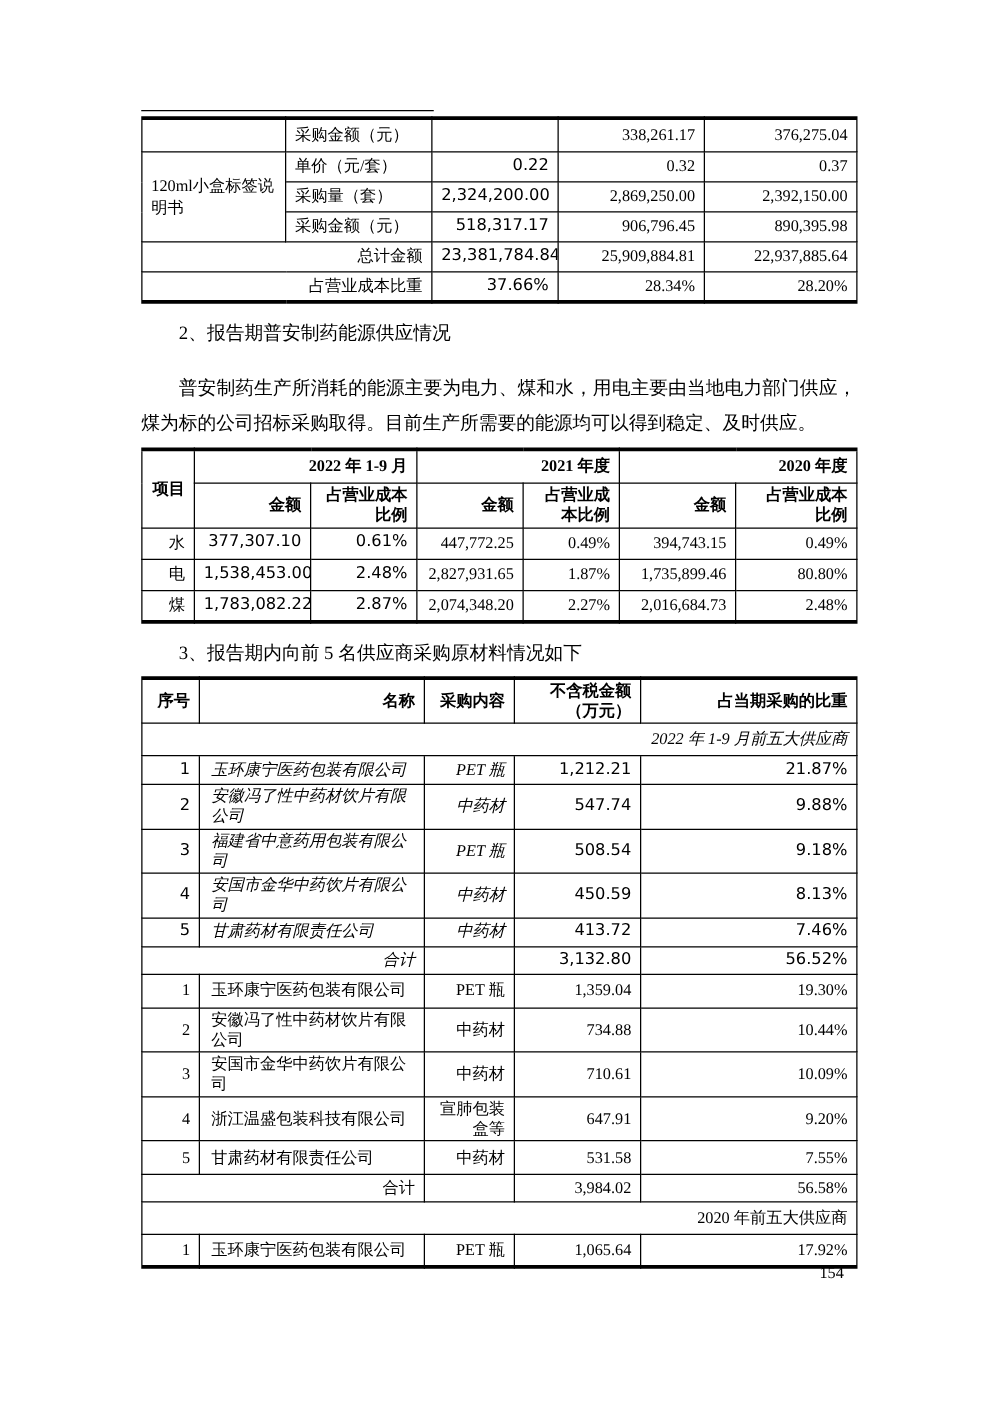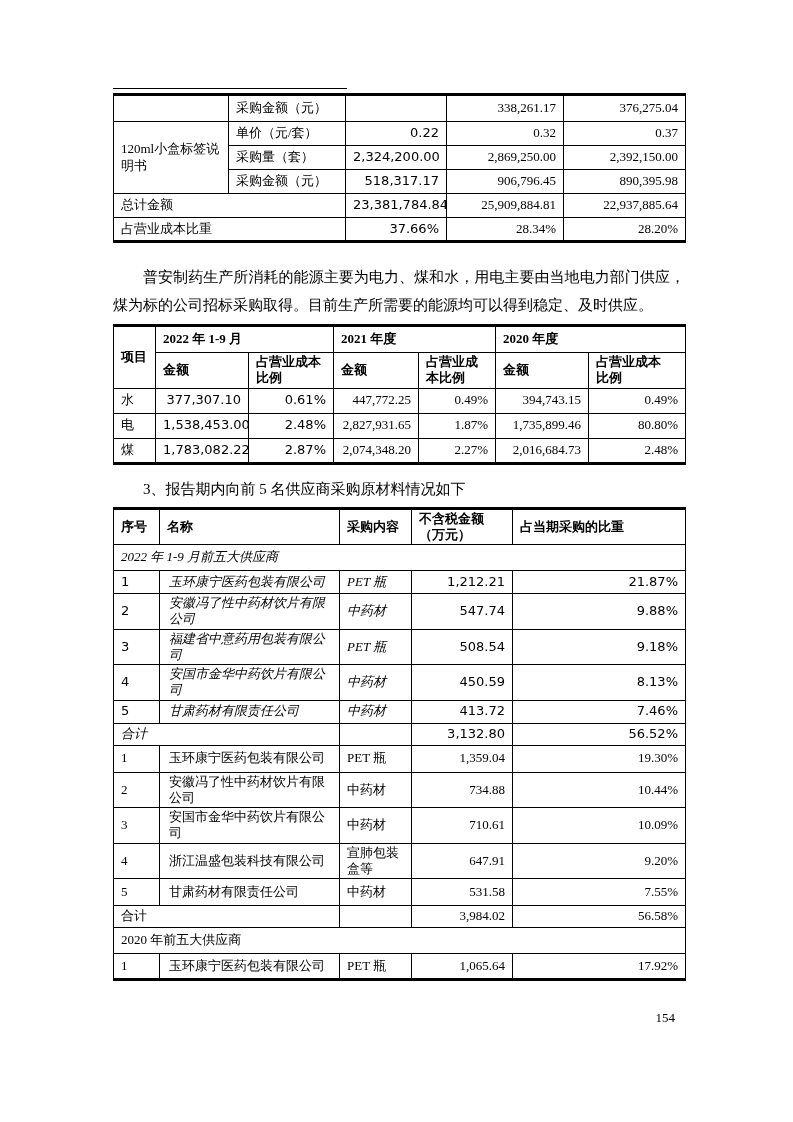--- a/index.html
+++ b/index.html
@@ -9,21 +9,21 @@
     position:relative;overflow:hidden;
   }
   .content{position:absolute;left:113px;top:0;width:574px;}
   .stub-line{position:absolute;left:113px;top:88px;width:234px;border-top:1.5px solid #000;}
 
   table.t{border-collapse:collapse;table-layout:fixed;width:572px;
           border-style:solid;border-color:#000;border-width:3px 1px;}
   table.t td,table.t th{border:1px solid #000;padding:1px 7px;vertical-align:middle;
           font-size:13px;line-height:1.25;overflow:hidden;font-weight:normal;}
 
-  .ctr{text-align:left;}
+  .ctr{text-align:right;}
   .lft{text-align:left;}
   .num{text-align:right;}
   .b{font-weight:bold;}
   .pre{white-space:pre-line;}
   
   .bs{font-family:"DejaVu Sans","Liberation Sans",sans-serif;font-weight:bold;font-size:12px;}
   
   .kai{font-style:italic;font-weight:bold;}
   .hline td{border-top:2px solid #000;}
   .hdrline th{border-bottom:2px solid #000;}
@@ -106,20 +106,21 @@
     </tr>
     <tr class="hline">
       <td class="ctr b" colspan="2">占营业成本比重</td>
       <td class="num bs">37.66%</td>
       <td class="num b">28.34%</td>
       <td class="num b">28.20%</td>
     </tr>
   </tbody>
     </table>
 
+  <div class="heading">2、报告期普安制药能源供应情况</div>
   <p class="para">普安制药生产所消耗的能源主要为电力、煤和水，用电主要由当地电力部门供应，煤为标的公司招标采购取得。目前生产所需要的能源均可以得到稳定、及时供应。</p>
 
   <table class="t" id="t2">
     <colgroup>
         <col style="width:42px">
         <col style="width:93px">
         <col style="width:85px">
         <col style="width:85px">
         <col style="width:77px">
         <col style="width:93px">

